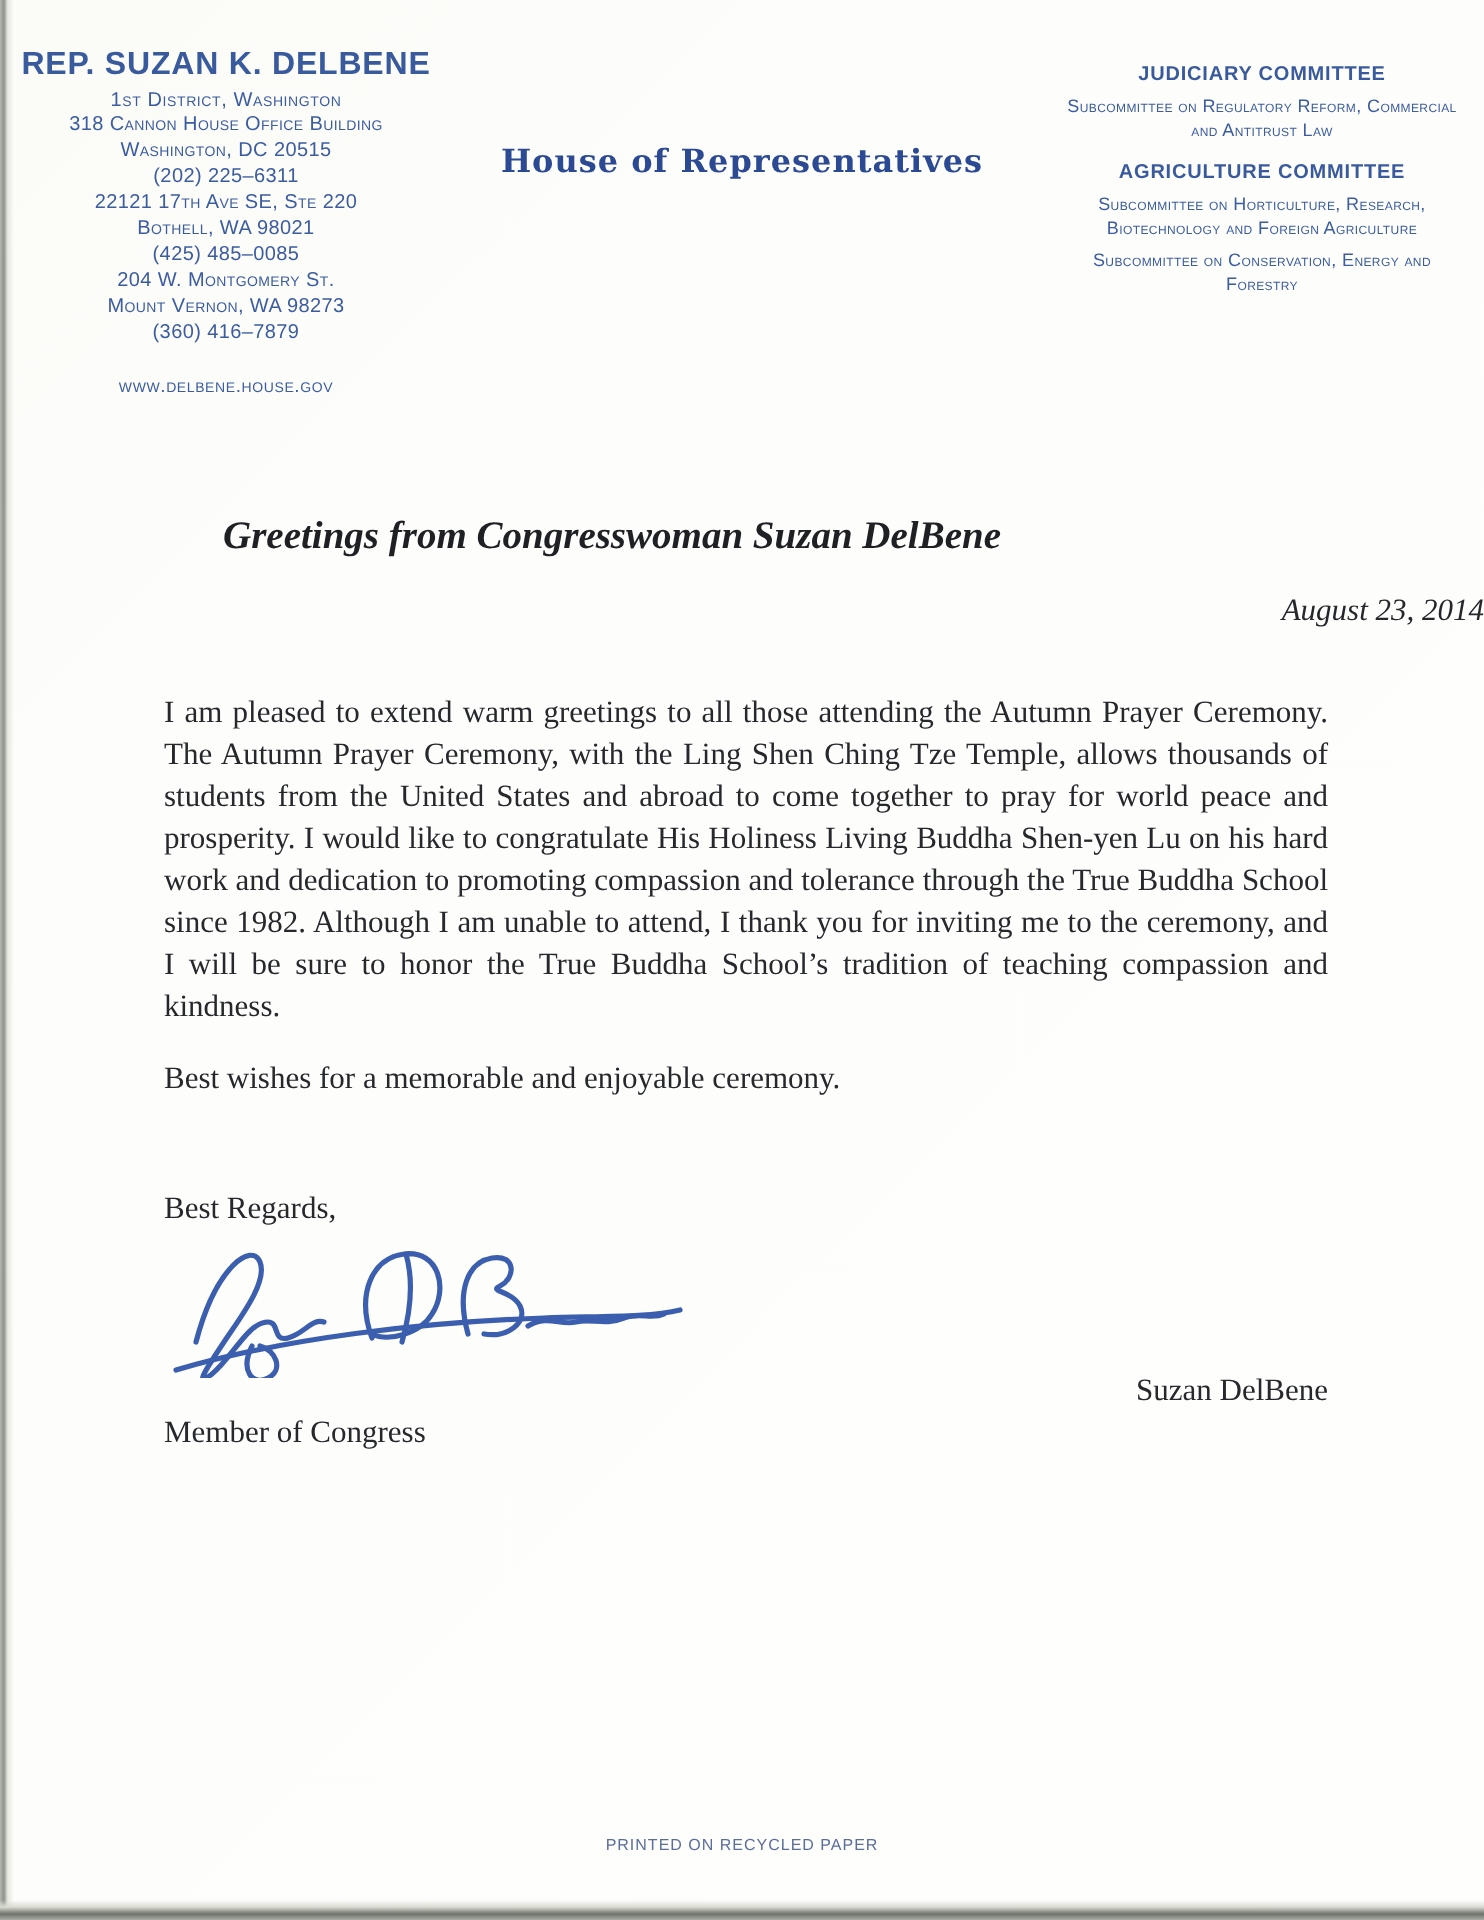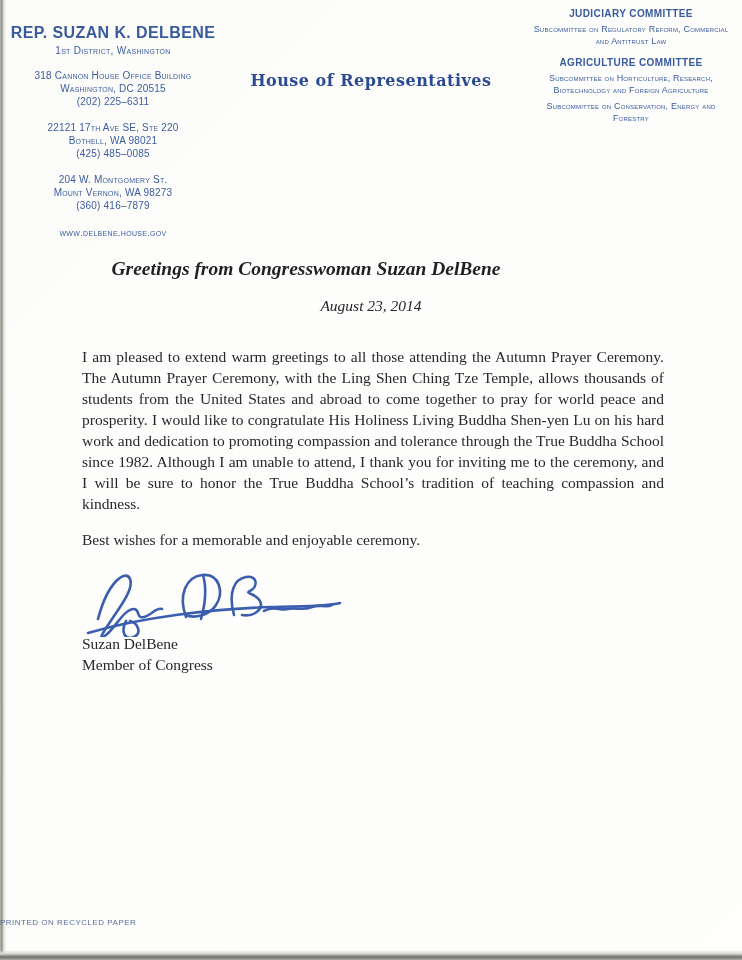--- a/index.html
+++ b/index.html
@@ -15,48 +15,48 @@
   .edge-left{position:absolute;left:0;top:0;width:7px;height:100%;
     background:linear-gradient(to right,#b4b8ae 0%,#8d918a 28%,#e6e8e0 55%,rgba(255,255,255,0) 100%);}
   .edge-bottom{position:absolute;left:0;bottom:0;width:100%;height:10px;
     background:linear-gradient(to bottom,rgba(255,255,255,0) 0%,#dadcd2 35%,#6e716a 70%,#abaea4 100%);}
 
   
   .lh-left{position:absolute;left:10px;top:24px;width:206px;text-align:center;color:#3c5ca0;}
   .rep-name{font-size:16px;letter-spacing:.4px;font-weight:bold;color:#3a5a9e;}
   .smallcaps{font-variant:small-caps;}
   .district{font-size:10px;margin-top:3px;letter-spacing:.3px;}
-  .office{margin-top:13px;font-size:10px;line-height:13px;letter-spacing:.2px;}
+  .office{font-size:10px;line-height:13px;letter-spacing:.2px;}
   .website{margin-top:15px;font-size:9.5px;letter-spacing:.3px;}
 
   .lh-center{position:absolute;left:196px;top:66px;width:350px;text-align:center;color:#2c4a94;}
   .seal-title{font-family:"DejaVu Serif",serif;font-weight:bold;font-size:28px;line-height:32px;letter-spacing:.5px;}
   .seal-subtitle{font-family:"DejaVu Serif",serif;font-weight:bold;font-size:16px;line-height:24px;margin-top:3px;letter-spacing:.5px;}
 
-  .lh-right{position:absolute;left:530px;top:8px;width:202px;text-align:center;color:#3c5ca0;}
+  .lh-right{position:absolute;left:530px;top:32px;width:202px;text-align:center;color:#3c5ca0;}
   .committee-name{font-size:10px;font-weight:bold;letter-spacing:.4px;color:#3a5a9e;}
   .subcommittee{font-size:9px;line-height:11.5px;margin-top:5px;letter-spacing:.2px;}
   .committee-group + .committee-group{margin-top:10px;}
 
   
   .letter-title{position:absolute;left:0;top:258px;width:612px;text-align:center;
     font-family:"Liberation Serif",serif;font-weight:bold;font-style:italic;font-size:19.5px;color:#1e2024;}
-  .letter-date{position:absolute;left:0;top:297px;width:742px;text-align:center;
+  .letter-date{position:absolute;left:0;top:297px;width:742px;text-align:right;
     font-family:"Liberation Serif",serif;font-style:italic;font-size:15.5px;color:#25272b;}
 
   .letter-body{position:absolute;left:82px;top:346px;width:582px;
     font-family:"Liberation Serif",serif;font-size:15.5px;line-height:21px;color:#26282c;}
   .letter-body p{margin:0 0 15px 0;text-align:justify;}
   .closing{margin-top:44px;}
   .signature{margin-top:2px;height:72px;}
   .signature svg{display:block;}
-  .signer-name{margin-top:-4px;}
+  .signer-name{margin-top:-4px;text-align:right;}
   .signer-title{margin-top:0;}
 
-  .footer-note{position:absolute;left:0;top:918px;width:742px;text-align:left;
+  .footer-note{position:absolute;left:0;top:918px;width:742px;text-align:center;
     font-size:8px;letter-spacing:.5px;color:#5b6e9b;}
 </style>
 </head>
 <body>
 
 <div class="page">
   <div class="edge-left"></div>
   <div class="edge-bottom"></div>
 
   <div class="lh-left">
@@ -100,20 +100,21 @@
     </div>
   </div>
 
   <div class="letter-title">Greetings from Congresswoman Suzan DelBene</div>
   <div class="letter-date">August 23, 2014</div>
 
   <div class="letter-body">
     <p>I am pleased to extend warm greetings to all those attending the Autumn Prayer Ceremony. The Autumn Prayer Ceremony, with the Ling Shen Ching Tze Temple, allows thousands of students from the United States and abroad to come together to pray for world peace and prosperity. I would like to congratulate His Holiness Living Buddha Shen-yen Lu on his hard work and dedication to promoting compassion and tolerance through the True Buddha School since 1982. Although I am unable to attend, I thank you for inviting me to the ceremony, and I will be sure to honor the True Buddha School’s tradition of teaching compassion and kindness.</p>
     <p>Best wishes for a memorable and enjoyable ceremony.</p>
 
+    <div class="closing">Best Regards,</div>
 
     <div class="signature">
       <svg width="270" height="72" viewBox="0 0 270 72">
         <g fill="none" stroke="#3b5eae" stroke-width="2.6" stroke-linecap="round" stroke-linejoin="round">
           <path d="M16,54 C26,16 44,4 48,14 C52,24 38,42 30,54 C22,66 14,78 24,70 C34,62 42,44 52,44 C58,44 54,54 62,52 C70,50 74,42 80,44"></path>
           <path d="M44,56 C38,68 44,76 52,72 C60,68 56,58 48,56"></path>
           <path d="M104,52 C96,30 104,12 120,10 C138,8 142,28 134,40 C128,50 112,54 104,50 M121,10 C125,24 123,40 119,54"></path>
           <path d="M152,50 C146,28 152,14 164,12 C176,10 176,22 168,26 C162,29 174,28 178,36 C182,44 172,52 160,50"></path>
           <path d="M182,46 C192,40 198,46 206,44 C214,42 220,46 230,42 C238,39 244,43 250,40"></path>
           <path d="M6,68 C60,52 130,44 190,42 C216,41 242,42 258,38"></path>

